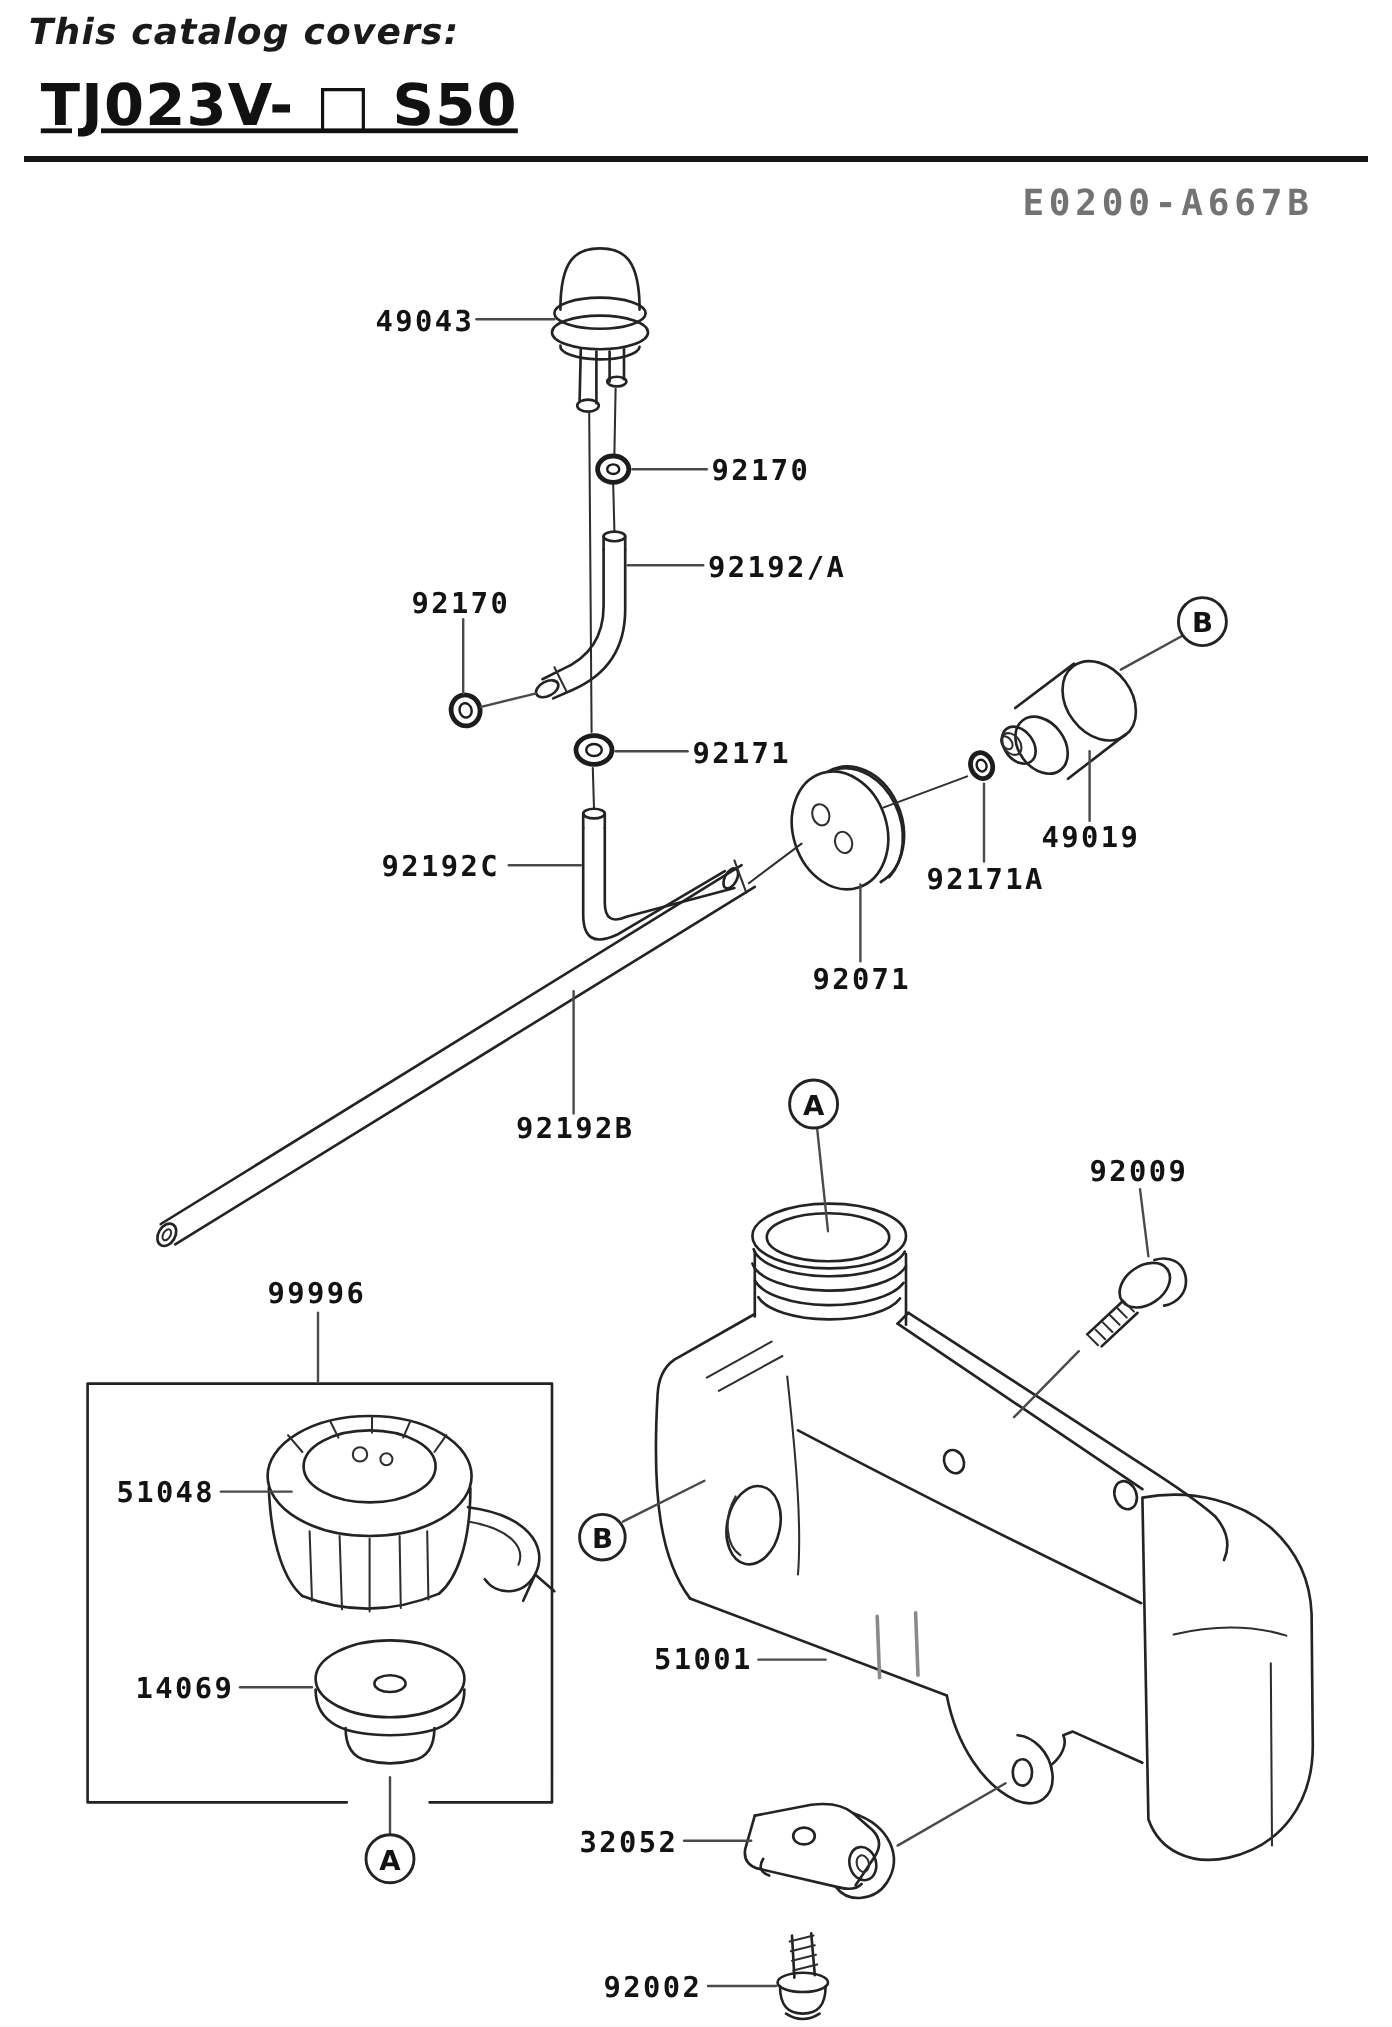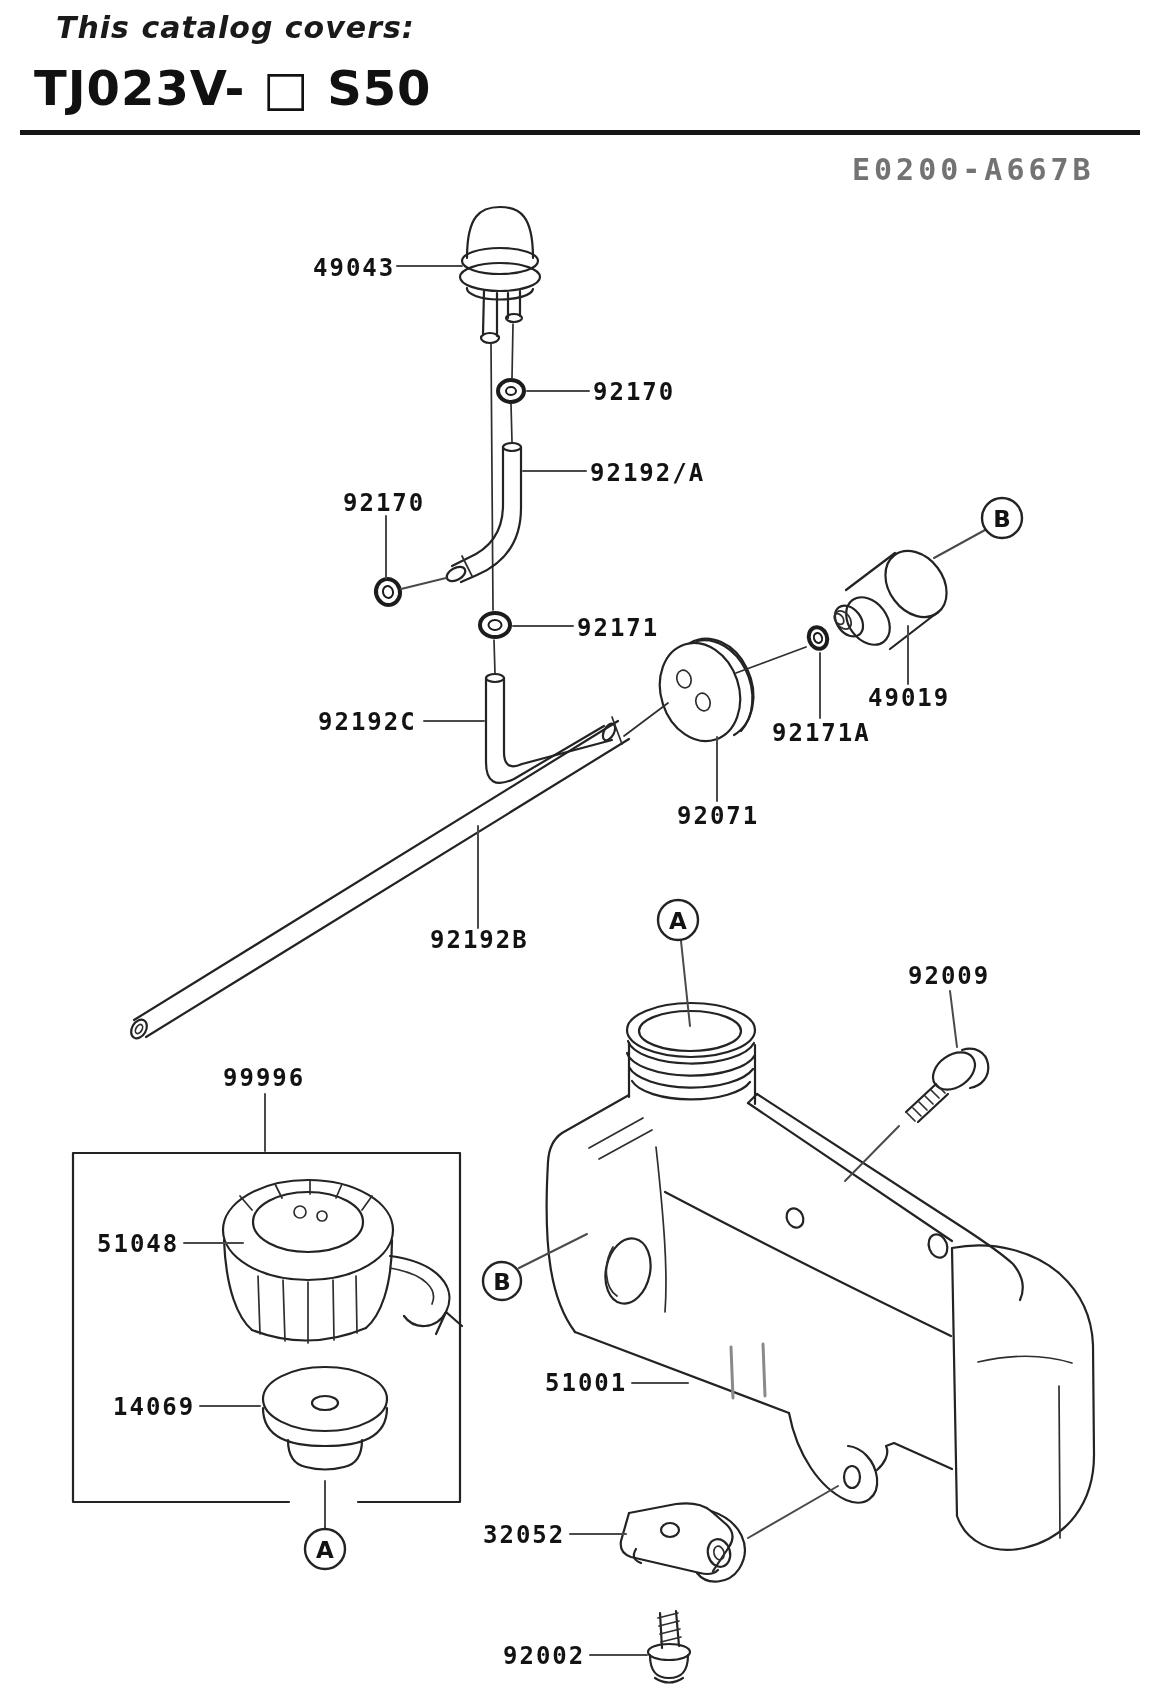--- a/index.html
+++ b/index.html
@@ -1,21 +1,21 @@
 <!DOCTYPE html>
 <html><head>
 <meta charset="utf-8">
 <style>
   html,body{margin:0;padding:0;background:#e8e8e8;}
   .page{position:relative;width:1160px;height:1689px;background:#ffffff;overflow:hidden;
         font-family:"DejaVu Sans",sans-serif;color:#151515;}
   .covers{position:absolute;left:24px;top:10px;font:600 italic 30px "DejaVu Sans",sans-serif;
-          letter-spacing:1px;color:#1a1a1a;white-space:nowrap;margin-left:32px;}
+          letter-spacing:1px;color:#1a1a1a;white-space:nowrap;}
   .model{position:absolute;left:34px;top:60px;font:700 48px "DejaVu Sans",sans-serif;
-         letter-spacing:1px;color:#111;white-space:nowrap;}
+         letter-spacing:1px;color:#111;white-space:nowrap;text-decoration:underline;}
   .rule{position:absolute;left:20px;top:130px;width:1120px;height:5px;background:#151515;}
   .diagcode{position:absolute;left:852px;top:152px;font:700 30px "DejaVu Sans Mono",monospace;
             letter-spacing:4px;color:#737373;white-space:nowrap;}
   svg{position:absolute;left:0;top:0;}
   .ln{stroke:#232323;stroke-width:2.2;fill:none;stroke-linecap:round;stroke-linejoin:round;}
   .thin{stroke:#2e2e2e;stroke-width:1.7;fill:none;stroke-linecap:round;}
   .lead{stroke:#4a4a4a;stroke-width:2;fill:none;stroke-linecap:round;}
   .oring{stroke:#1c1c1c;stroke-width:4;fill:none;}
   .oring-in{stroke:#1c1c1c;stroke-width:2;fill:none;}
   .gray{stroke:#8a8a8a;stroke-width:3;fill:none;stroke-linecap:round;}

